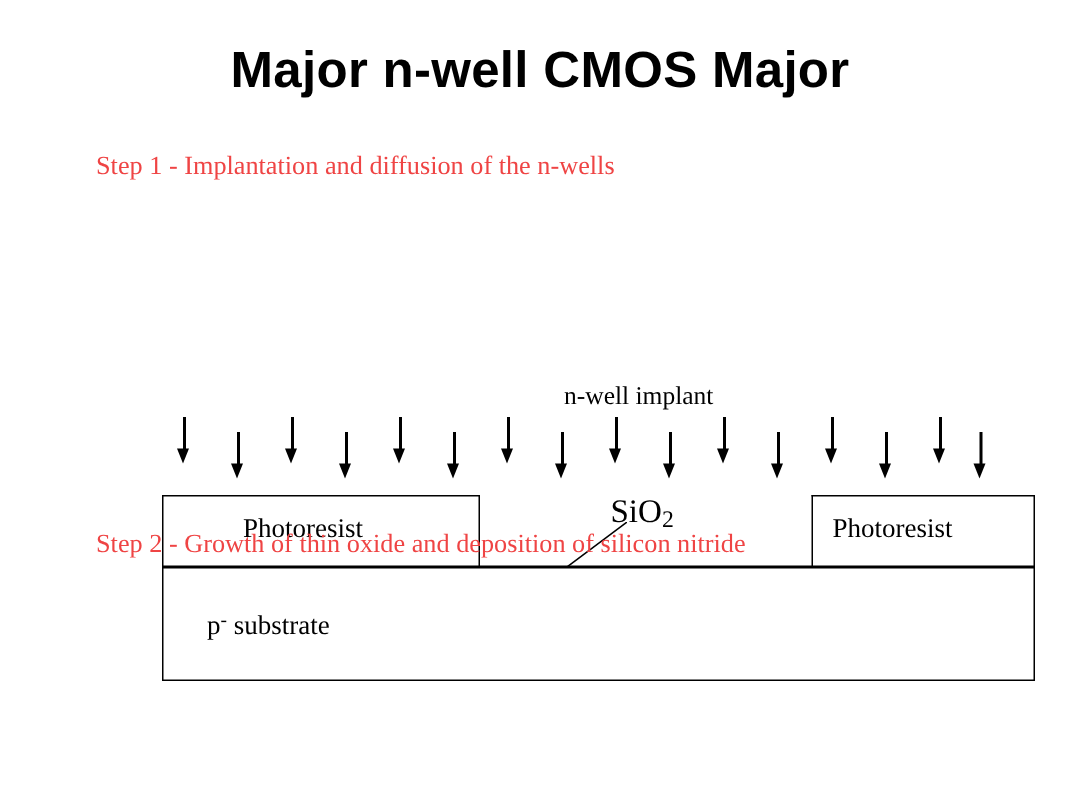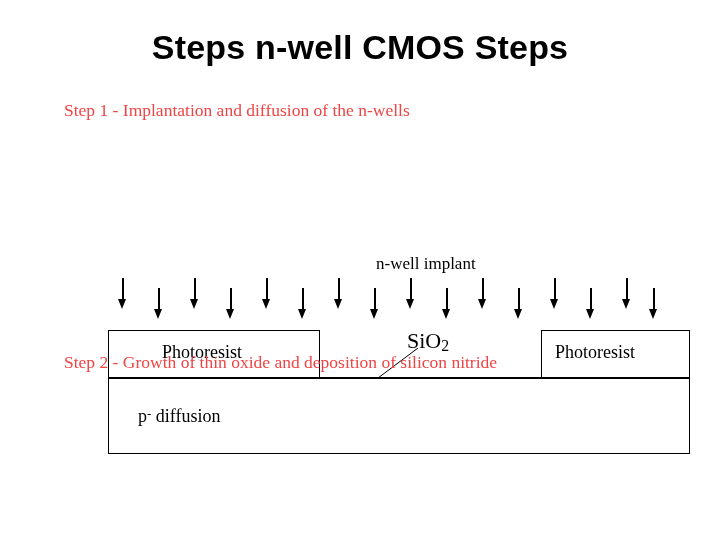--- a/index.html
+++ b/index.html
@@ -171,21 +171,21 @@
     width: 720px;
     height: 165px;
   }
 
   .sub { font-size: 0.72em; vertical-align: -0.22em; }
   .sup { font-size: 0.72em; vertical-align: 0.42em; }
 </style>
 </head>
 <body>
 
-<div id="slide-title">Steps n-well CMOS Steps</div>
+<div id="slide-title">Major n-well CMOS Major</div>
 
 <div id="step1-caption" class="step-caption">Step 1 - Implantation and diffusion of the n-wells</div>
 
 <div id="fig1">
 
   <div id="nwell-implant-label" class="lbl">n-well implant</div>
 
   <div id="arrow-row">
     <div class="arrow" style="left:0px;">
         <div class="shaft"></div>
@@ -255,21 +255,21 @@
 
   <div id="pr-left-box"></div>
   <div id="photoresist-left-label" class="lbl">Photoresist</div>
 
   <div id="pr-right-box"></div>
   <div id="photoresist-right-label" class="lbl">Photoresist</div>
 
   <div id="oxide-line-1"></div>
   <div id="substrate-box-1"></div>
 
-  <div id="substrate-label-1" class="lbl"><span>p</span><span class="sup">-</span><span> diffusion</span></div>
+  <div id="substrate-label-1" class="lbl"><span>p</span><span class="sup">-</span><span> substrate</span></div>
 
   <div id="sio2-label-1" class="lbl"><span>SiO</span><span class="sub">2</span></div>
 
   <svg id="sio2-leader-1" viewBox="0 0 40 30">
     <line x1="40" y1="0" x2="0" y2="30" stroke="#000" stroke-width="1"></line>
   </svg>
 </div>
 
 <div id="step2-caption" class="step-caption">Step 2 - Growth of thin oxide and deposition of silicon nitride</div>
 

